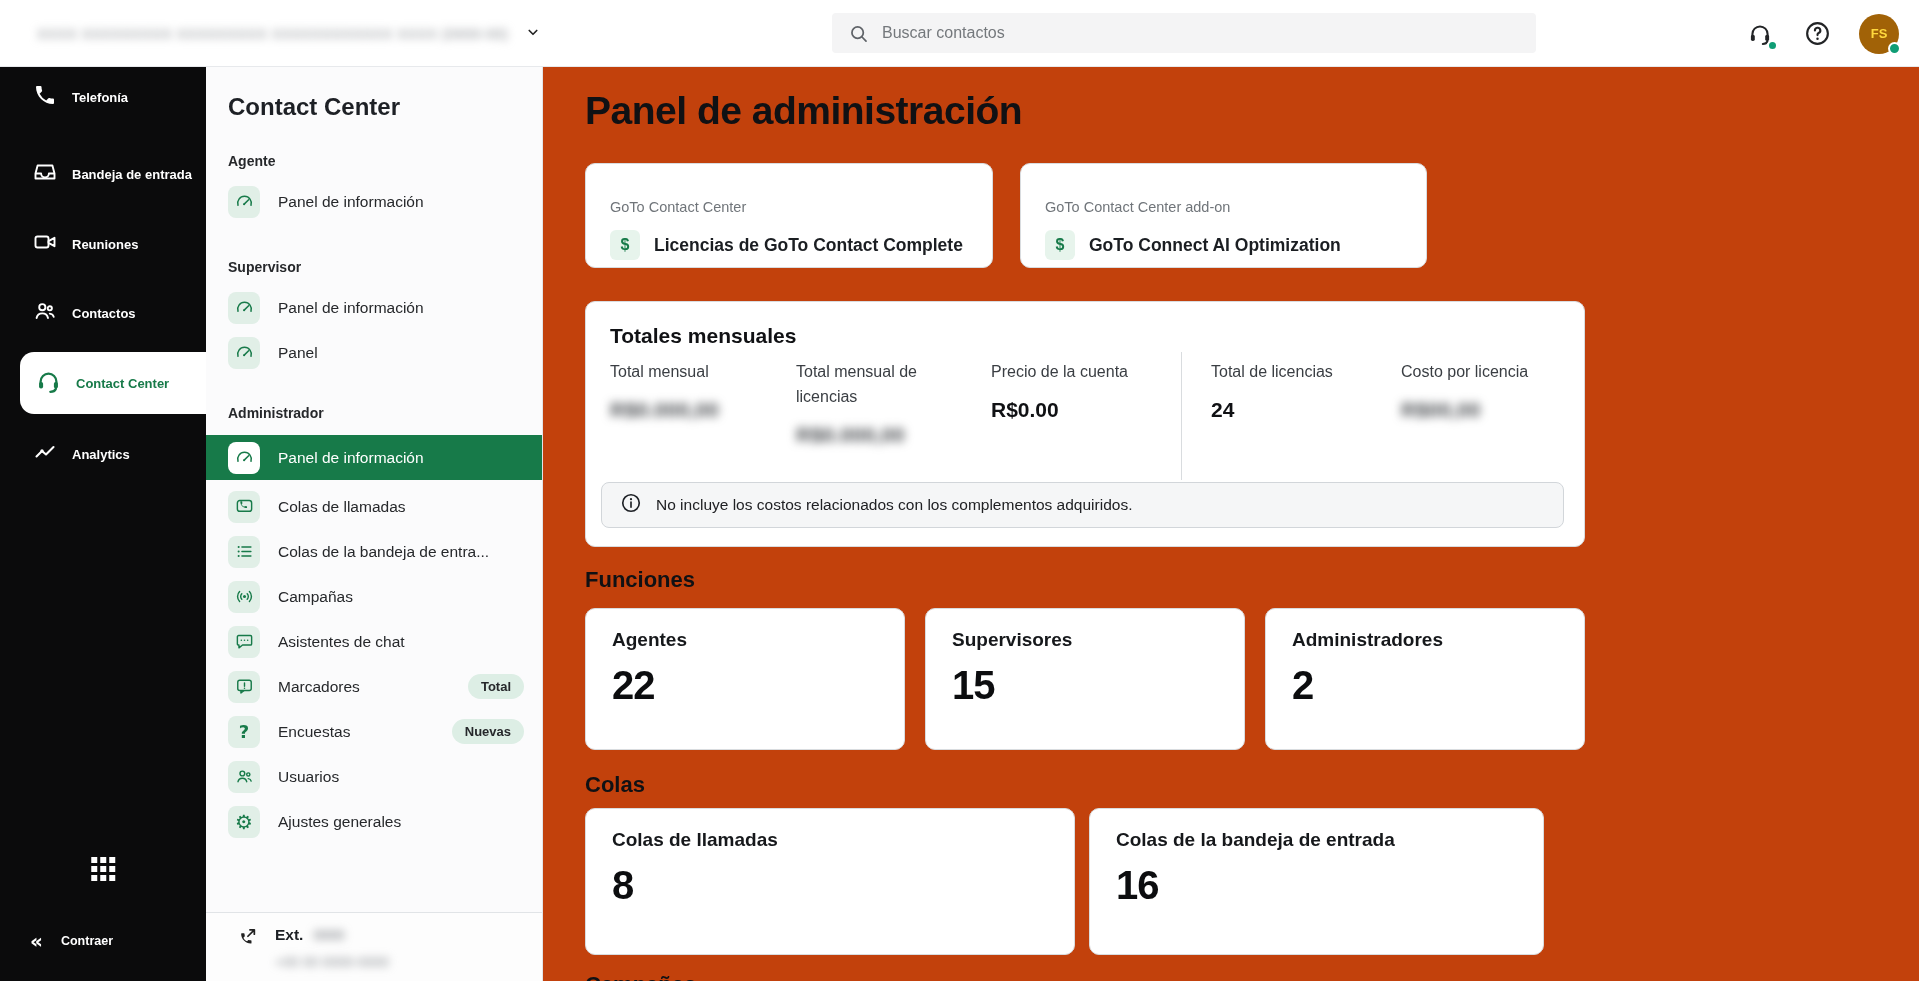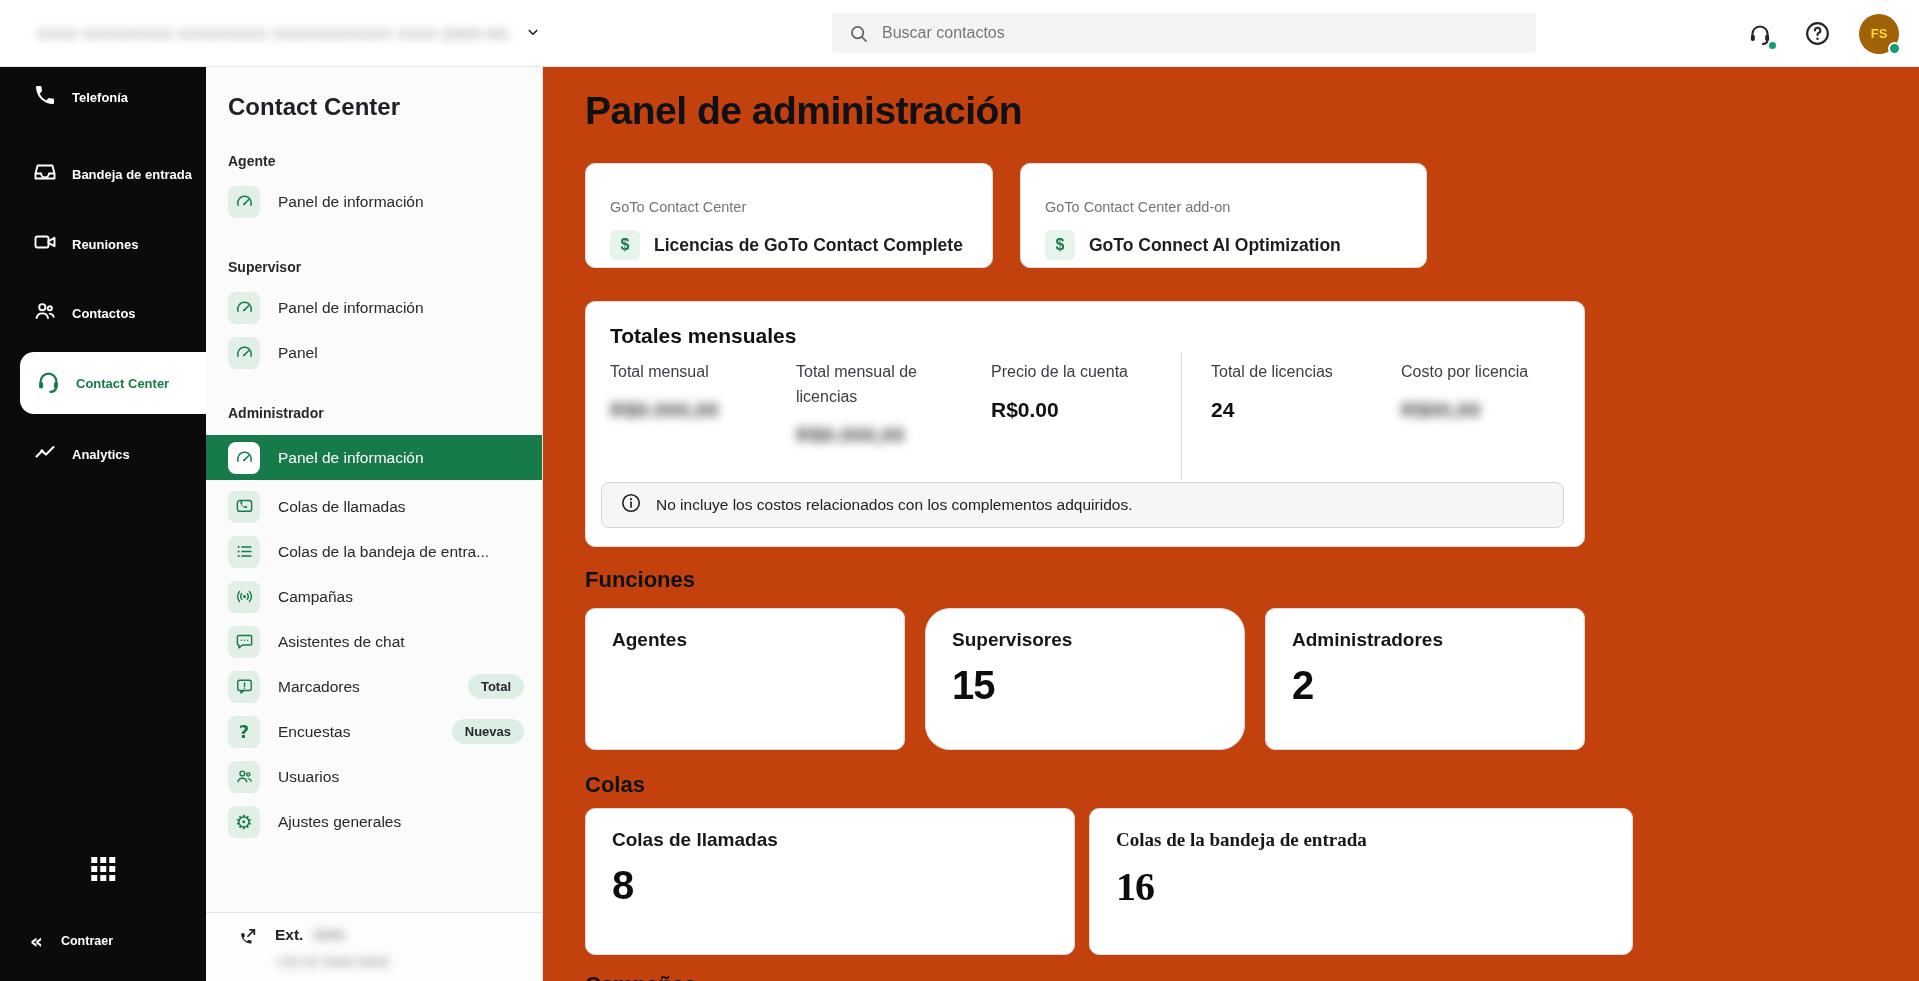--- a/index.html
+++ b/index.html
@@ -99,23 +99,23 @@
            padding-left:18px; }
   .alert .atext { font-size:15.5px; color:#202124; }
   .alert svg { color:#1d2025; flex:0 0 auto; }
 
   .sec-h { position:absolute; left:0; font-size:22px; font-weight:700; color:#101114; }
   .h-func { top:500px; } .h-colas { top:705px; } .h-next { top:905px; }
   .mini-card { position:absolute; padding:20px 26px; }
   .mini-card .mlabel { font-size:19px; font-weight:700; color:#16181b; }
   .mini-card .mval { margin-top:12px; font-size:40px; font-weight:800; color:#0c0d0f; letter-spacing:-1px; }
   .func-card { top:541px; width:320px; height:142px; }
-  .f1 { left:0; } .f2 { left:340px;border-radius:25px; } .f3 { left:680px; }
+  .f1 { left:0; } .f2 { left:340px; } .f3 { left:680px; }
   .colas-card { top:741px; height:147px; }
-  .c1 { left:0; width:490px; } .c2 { left:504px; width:544px;font-family:Liberation Serif, serif; }
+  .c1 { left:0; width:490px; } .c2 { left:504px; width:455px; }
 </style>
 </head>
 <body>
 
 <div class="screen">
 
   <div class="topbar">
     <div class="company">
       <span class="cname">XXXX XXXXXXXXX XXXXXXXXX XXXXXXXXXXXX XXXX (0000-00)</span>
       <span>
@@ -450,20 +450,21 @@
               </svg>
           </span>
           <span class="atext">No incluye los costos relacionados con los complementos adquiridos.</span>
         </div>
       </div>
 
       <div class="sec-h h-func">Funciones</div>
 
       <div class="card mini-card func-card f1">
         <div class="mlabel">Agentes</div>
+        <div class="mval">22</div>
       </div>
       <div class="card mini-card func-card f2">
         <div class="mlabel">Supervisores</div>
         <div class="mval">15</div>
       </div>
       <div class="card mini-card func-card f3">
         <div class="mlabel">Administradores</div>
         <div class="mval">2</div>
       </div>
 

